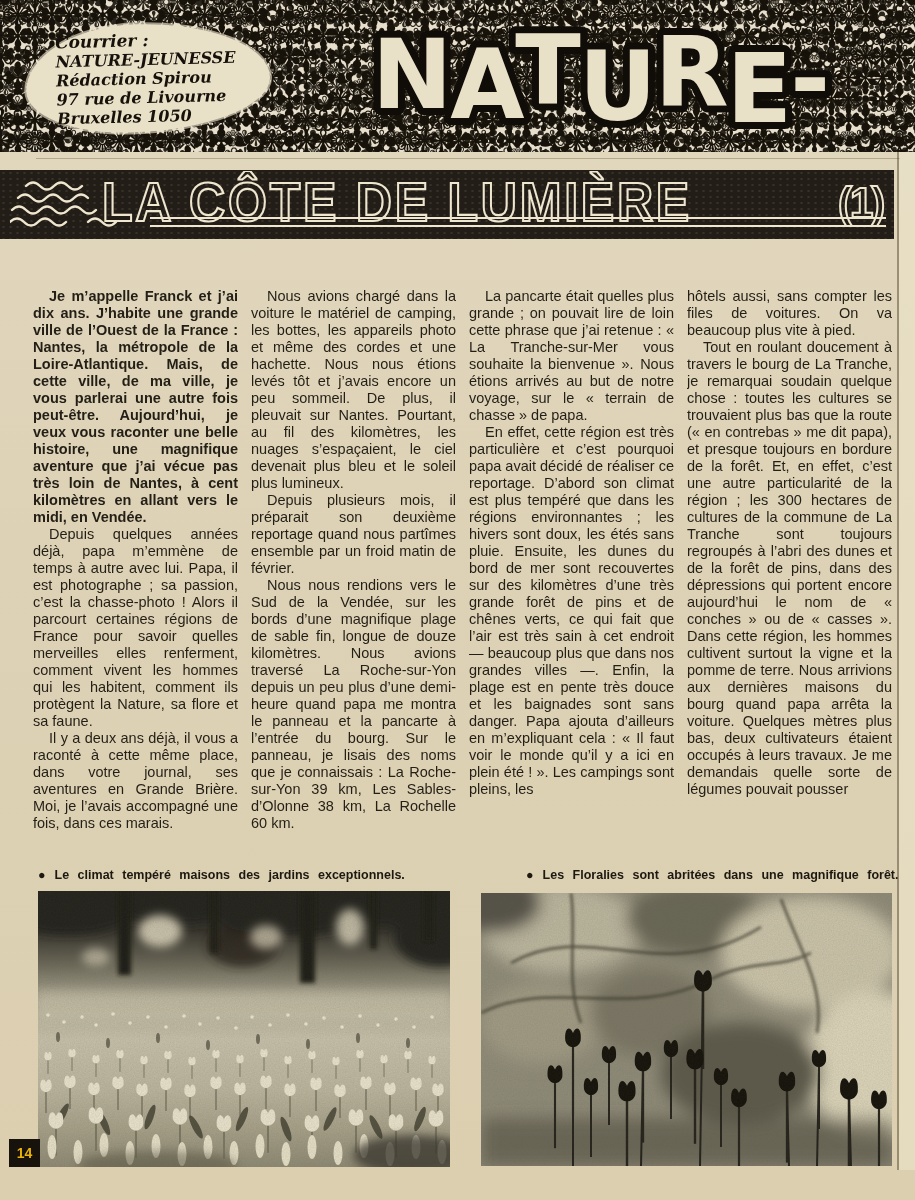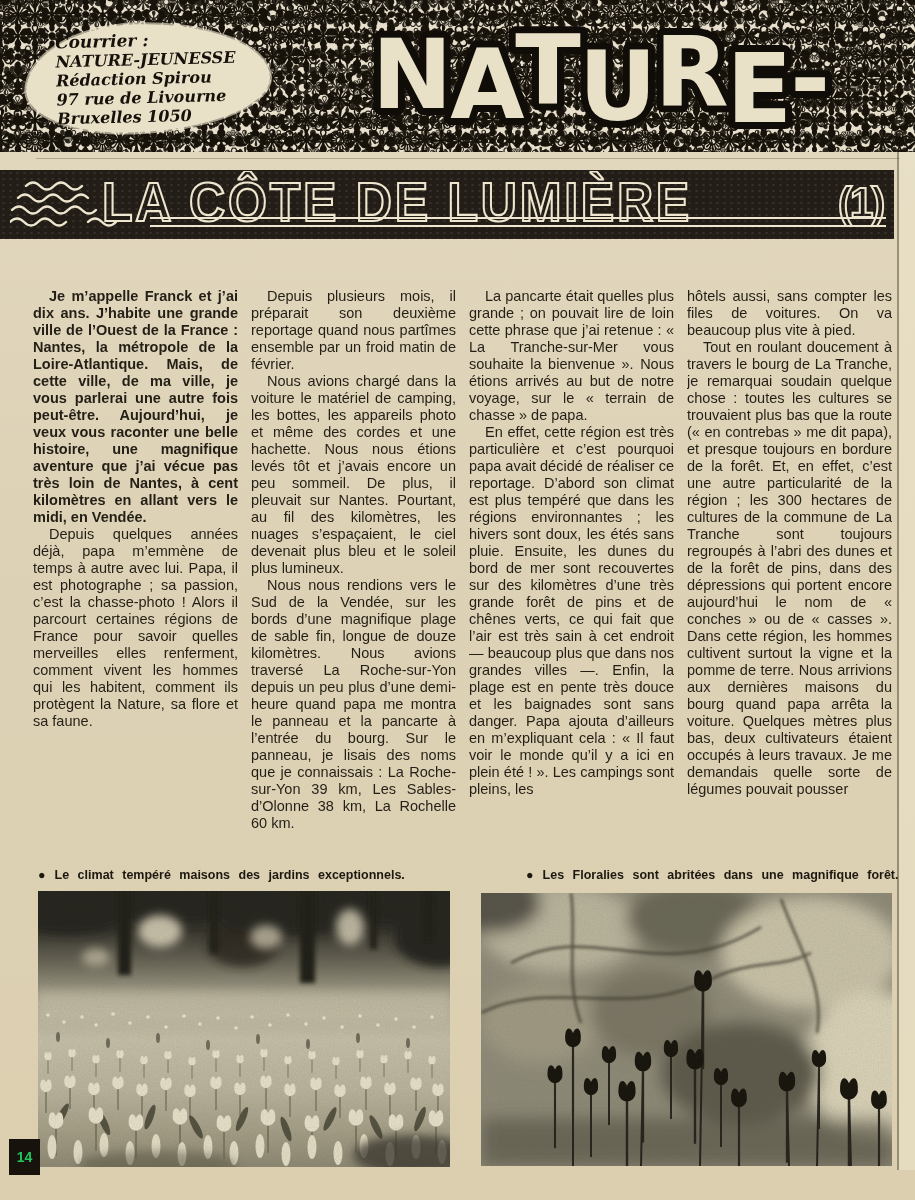--- a/index.html
+++ b/index.html
@@ -49,22 +49,22 @@
   .caption .bullet{margin-right:9px;word-spacing:normal;}
   .caption.left{left:38px;width:409px;}
   .caption.right{left:482px;width:410px;margin-left:44px;}
 
   
   .photo{position:absolute;display:block;}
   .photo.left{left:38px;top:891px;}
   .photo.right{left:481px;top:893px;}
 
   
-  .page-number{position:absolute;left:9px;top:1139px;width:31px;height:36px;background:#17130c;
-        color:#22c55e;font-weight:bold;font-size:14px;display:flex;align-items:center;justify-content:center;}
+  .page-number{position:absolute;left:9px;top:1139px;width:31px;height:28px;background:#17130c;
+        color:#eab308;font-weight:bold;font-size:14px;display:flex;align-items:center;justify-content:center;}
   .page-crease{position:absolute;left:897px;top:152px;width:2px;height:1018px;background:rgba(72,59,38,.45);}
   .edge-strip{position:absolute;left:899px;top:152px;width:16px;height:1018px;background:rgba(240,232,208,.45);}
 </style>
 </head>
 <body>
 
 <div class="page">
 
   <div class="floral-band">
     <div class="floral-texture">✿❀❁❃❋✽✾❉✻✤❧✿❃❀❋✾❁✽ ✿❀❁❃❋✽✾❉✻✤❧✿❃❀❋✾❁✽ ✿❀❁❃❋✽✾❉✻✤❧✿❃❀❋✾❁✽ ✿❀❁❃❋✽✾❉✻✤❧✿❃❀❋✾❁✽ ✿❀❁❃❋✽✾❉✻✤❧✿❃❀❋✾❁✽ ✿❀❁❃❋✽✾❉✻✤❧✿❃❀❋✾❁✽ ✿❀❁❃❋✽✾❉✻✤❧✿❃❀❋✾❁✽ ✿❀❁❃❋✽✾❉✻✤❧✿❃❀❋✾❁✽ ✿❀❁❃❋✽✾❉✻✤❧✿❃❀❋✾❁✽ ✿❀❁❃❋✽✾❉✻✤❧✿❃❀❋✾❁✽ ✿❀❁❃❋✽✾❉✻✤❧✿❃❀❋✾❁✽ ✿❀❁❃❋✽✾❉✻✤❧✿❃❀❋✾❁✽ ✿❀❁❃❋✽✾❉✻✤❧✿❃❀❋✾❁✽ ✿❀❁❃❋✽✾❉✻✤❧✿❃❀❋✾❁✽ ✿❀❁❃❋✽✾❉✻✤❧✿❃❀❋✾❁✽ ✿❀❁❃❋✽✾❉✻✤❧✿❃❀❋✾❁✽ ✿❀❁❃❋✽✾❉✻✤❧✿❃❀❋✾❁✽ ✿❀❁❃❋✽✾❉✻✤❧✿❃❀❋✾❁✽ ✿❀❁❃❋✽✾❉✻✤❧✿❃❀❋✾❁✽ ✿❀❁❃❋✽✾❉✻✤❧✿❃❀❋✾❁✽ ✿❀❁❃❋✽✾❉✻✤❧✿❃❀❋✾❁✽ ✿❀❁❃❋✽✾❉✻✤❧✿❃❀❋✾❁✽ ✿❀❁❃❋✽✾❉✻✤❧✿❃❀❋✾❁✽ ✿❀❁❃❋✽✾❉✻✤❧✿❃❀❋✾❁✽ ✿❀❁❃❋✽✾❉✻✤❧✿❃❀❋✾❁✽ ✿❀❁❃❋✽✾❉✻✤❧✿❃❀❋✾❁✽ ✿❀❁❃❋✽✾❉✻✤❧✿❃❀❋✾❁✽ ✿❀❁❃❋✽✾❉✻✤❧✿❃❀❋✾❁✽ ✿❀❁❃❋✽✾❉✻✤❧✿❃❀❋✾❁✽ ✿❀❁❃❋✽✾❉✻✤❧✿❃❀❋✾❁✽ ✿❀❁❃❋✽✾❉✻✤❧✿❃❀❋✾❁✽ ✿❀❁❃❋✽✾❉✻✤❧✿❃❀❋✾❁✽ ✿❀❁❃❋✽✾❉✻✤❧✿❃❀❋✾❁✽ ✿❀❁❃❋✽✾❉✻✤❧✿❃❀❋✾❁✽ ✿❀❁❃❋✽✾❉✻✤❧✿❃❀❋✾❁✽ ✿❀❁❃❋✽✾❉✻✤❧✿❃❀❋✾❁✽ ✿❀❁❃❋✽✾❉✻✤❧✿❃❀❋✾❁✽ ✿❀❁❃❋✽✾❉✻✤❧✿❃❀❋✾❁✽ ✿❀❁❃❋✽✾❉✻✤❧✿❃❀❋✾❁✽ ✿❀❁❃❋✽✾❉✻✤❧✿❃❀❋✾❁✽ ✿❀❁❃❋✽✾❉✻✤❧✿❃❀❋✾❁✽ ✿❀❁❃❋✽✾❉✻✤❧✿❃❀❋✾❁✽ ✿❀❁❃❋✽✾❉✻✤❧✿❃❀❋✾❁✽ ✿❀❁❃❋✽✾❉✻✤❧✿❃❀❋✾❁✽ ✿❀❁❃❋✽✾❉✻✤❧✿❃❀❋✾❁✽ ✿❀❁❃❋✽✾❉✻✤❧✿❃❀❋✾❁✽ ✿❀❁❃❋✽✾❉✻✤❧✿❃❀❋✾❁✽ ✿❀❁❃❋✽✾❉✻✤❧✿❃❀❋✾❁✽ ✿❀❁❃❋✽✾❉✻✤❧✿❃❀❋✾❁✽ ✿❀❁❃❋✽✾❉✻✤❧✿❃❀❋✾❁✽ ✿❀❁❃❋✽✾❉✻✤❧✿❃❀❋✾❁✽ ✿❀❁❃❋✽✾❉✻✤❧✿❃❀❋✾❁✽ ✿❀❁❃❋✽✾❉✻✤❧✿❃❀❋✾❁✽ ✿❀❁❃❋✽✾❉✻✤❧✿❃❀❋✾❁✽ ✿❀❁❃❋✽✾❉✻✤❧✿❃❀❋✾❁✽ ✿❀❁❃❋✽✾❉✻✤❧✿❃❀❋✾❁✽ ✿❀❁❃❋✽✾❉✻✤❧✿❃❀❋✾❁✽ ✿❀❁❃❋✽✾❉✻✤❧✿❃❀❋✾❁✽ ✿❀❁❃❋✽✾❉✻✤❧✿❃❀❋✾❁✽ ✿❀❁❃❋✽✾❉✻✤❧✿❃❀❋✾❁✽ ✿❀❁❃❋✽✾❉✻✤❧✿❃❀❋✾❁✽ ✿❀❁❃❋✽✾❉✻✤❧✿❃❀❋✾❁✽ ✿❀❁❃❋✽✾❉✻✤❧✿❃❀❋✾❁✽ ✿❀❁❃❋✽✾❉✻✤❧✿❃❀❋✾❁✽ ✿❀❁❃❋✽✾❉✻✤❧✿❃❀❋✾❁✽ ✿❀❁❃❋✽✾❉✻✤❧✿❃❀❋✾❁✽ ✿❀❁❃❋✽✾❉✻✤❧✿❃❀❋✾❁✽ ✿❀❁❃❋✽✾❉✻✤❧✿❃❀❋✾❁✽ ✿❀❁❃❋✽✾❉✻✤❧✿❃❀❋✾❁✽ ✿❀❁❃❋✽✾❉✻✤❧✿❃❀❋✾❁✽ ✿❀❁❃❋✽✾❉✻✤❧✿❃❀❋✾❁✽ ✿❀❁❃❋✽✾❉✻✤❧✿❃❀❋✾❁✽ ✿❀❁❃❋✽✾❉✻✤❧✿❃❀❋✾❁✽ ✿❀❁❃❋✽✾❉✻✤❧✿❃❀❋✾❁✽ ✿❀❁❃❋✽✾❉✻✤❧✿❃❀❋✾❁✽ ✿❀❁❃❋✽✾❉✻✤❧✿❃❀❋✾❁✽ ✿❀❁❃❋✽✾❉✻✤❧✿❃❀❋✾❁✽ ✿❀❁❃❋✽✾❉✻✤❧✿❃❀❋✾❁✽ ✿❀❁❃❋✽✾❉✻✤❧✿❃❀❋✾❁✽ ✿❀❁❃❋✽✾❉✻✤❧✿❃❀❋✾❁✽ </div>
@@ -98,24 +98,25 @@
     <div class="banner-underline"></div>
     <svg class="issue-svg" width="62" height="58">
       <text x="4" y="42" font-family="Liberation Sans, sans-serif" font-size="42" font-weight="bold" letter-spacing="-2" fill="none" stroke="#efe6cf" stroke-width="2">(1)</text>
     </svg>
   </div>
 
   <div class="columns">
     <div class="col">
       <p class="lead">Je m’appelle Franck et j’ai dix ans. J’habite une grande ville de l’Ouest de la France : Nantes, la métropole de la Loire-Atlantique. Mais, de cette ville, de ma ville, je vous parlerai une autre fois peut-être. Aujourd’hui, je veux vous raconter une belle histoire, une magnifique aventure que j’ai vécue pas très loin de Nantes, à cent kilomètres en allant vers le midi, en Vendée.</p>
       <p>Depuis quelques années déjà, papa m’emmène de temps à autre avec lui. Papa, il est photographe ; sa passion, c’est la chasse-photo ! Alors il parcourt certaines régions de France pour savoir quelles merveilles elles renferment, comment vivent les hommes qui les habitent, comment ils protègent la Nature, sa flore et sa faune.</p>
+      <p>Il y a deux ans déjà, il vous a raconté à cette même place, dans votre journal, ses aventures en Grande Brière. Moi, je l’avais accompagné une fois, dans ces marais.</p>
     </div>
     <div class="col">
+      <p>Nous avions chargé dans la voiture le matériel de camping, les bottes, les appareils photo et même des cordes et une hachette. Nous nous étions levés tôt et j’avais encore un peu sommeil. De plus, il pleuvait sur Nantes. Pourtant, au fil des kilomètres, les nuages s’espaçaient, le ciel devenait plus bleu et le soleil plus lumineux.</p>
       <p>Depuis plusieurs mois, il préparait son deuxième reportage quand nous partîmes ensemble par un froid matin de février.</p>
-      <p>Nous avions chargé dans la voiture le matériel de camping, les bottes, les appareils photo et même des cordes et une hachette. Nous nous étions levés tôt et j’avais encore un peu sommeil. De plus, il pleuvait sur Nantes. Pourtant, au fil des kilomètres, les nuages s’espaçaient, le ciel devenait plus bleu et le soleil plus lumineux.</p>
       <p>Nous nous rendions vers le Sud de la Vendée, sur les bords d’une magnifique plage de sable fin, longue de douze kilomètres. Nous avions traversé La Roche-sur-Yon depuis un peu plus d’une demi-heure quand papa me montra le panneau et la pancarte à l’entrée du bourg. Sur le panneau, je lisais des noms que je connaissais : La Roche-sur-Yon 39 km, Les Sables-d’Olonne 38 km, La Rochelle 60 km.</p>
     </div>
     <div class="col">
       <p>La pancarte était quelles plus grande ; on pouvait lire de loin cette phrase que j’ai retenue : « La Tranche-sur-Mer vous souhaite la bienvenue ». Nous étions arrivés au but de notre voyage, sur le « terrain de chasse » de papa.</p>
       <p>En effet, cette région est très particulière et c’est pourquoi papa avait décidé de réaliser ce reportage. D’abord son climat est plus tempéré que dans les régions environnantes ; les hivers sont doux, les étés sans pluie. Ensuite, les dunes du bord de mer sont recouvertes sur des kilomètres d’une très grande forêt de pins et de chênes verts, ce qui fait que l’air est très sain à cet endroit — beaucoup plus que dans nos grandes villes —. Enfin, la plage est en pente très douce et les baignades sont sans danger. Papa ajouta d’ailleurs en m’expliquant cela : « Il faut voir le monde qu’il y a ici en plein été ! ». Les campings sont pleins, les</p>
     </div>
     <div class="col">
       <p class="cont">hôtels aussi, sans compter les files de voitures. On va beaucoup plus vite à pied.</p>
       <p>Tout en roulant doucement à travers le bourg de La Tranche, je remarquai soudain quelque chose : toutes les cultures se trouvaient plus bas que la route (« en contrebas » me dit papa), et presque toujours en bordure de la forêt. Et, en effet, c’est une autre particularité de la région ; les 300 hectares de cultures de la commune de La Tranche sont toujours regroupés à l’abri des dunes et de la forêt de pins, dans des dépressions qui portent encore aujourd’hui le nom de « conches » ou de « casses ». Dans cette région, les hommes cultivent surtout la vigne et la pomme de terre. Nous arrivions aux dernières maisons du bourg quand papa arrêta la voiture. Quelques mètres plus bas, deux cultivateurs étaient occupés à leurs travaux. Je me demandais quelle sorte de légumes pouvait pousser</p>
     </div>

